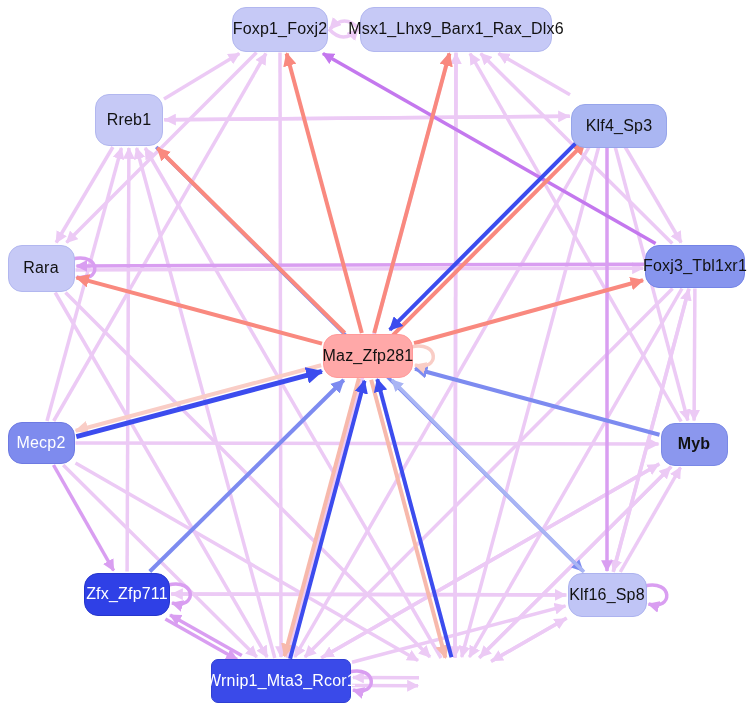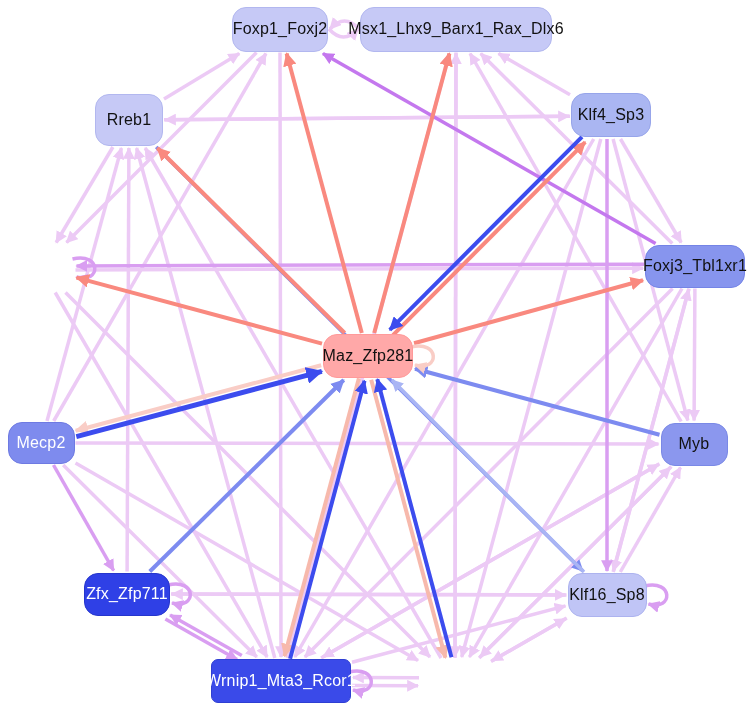--- a/index.html
+++ b/index.html
@@ -136,33 +136,36 @@
 
   <div class="node" style="left: 232px; top: 6.5px; width: 96px; height: 45px; background: rgb(198, 201, 246); border-color: rgb(178, 183, 239); color: rgb(17, 17, 17);">
       <span>Foxp1_Foxj2</span>
     </div>
   <div class="node" style="left: 360px; top: 6.5px; width: 192px; height: 45px; background: rgb(198, 201, 246); border-color: rgb(178, 183, 239); color: rgb(17, 17, 17);">
       <span>Msx1_Lhx9_Barx1_Rax_Dlx6</span>
     </div>
   <div class="node" style="left: 95px; top: 94px; width: 68px; height: 52px; background: rgb(198, 201, 246); border-color: rgb(178, 183, 239); color: rgb(17, 17, 17);">
       <span>Rreb1</span>
     </div>
-  <div class="node" style="left: 571px; top: 93px; width: 80px; height: 44px; background: rgb(170, 182, 242); border-color: rgb(151, 165, 234); color: rgb(17, 17, 17);">
+  <div class="node" style="left: 571px; top: 104px; width: 96px; height: 44px; background: rgb(170, 182, 242); border-color: rgb(151, 165, 234); color: rgb(17, 17, 17);">
       <span>Klf4_Sp3</span>
+    </div>
+  <div class="node" style="left: 7.5px; top: 244.5px; width: 67px; height: 47px; background: rgb(198, 201, 246); border-color: rgb(178, 183, 239); color: rgb(17, 17, 17);">
+      <span>Rara</span>
     </div>
   <div class="node" style="left: 645px; top: 244.5px; width: 100px; height: 43px; background: rgb(135, 149, 238); border-color: rgb(116, 132, 230); color: rgb(17, 17, 17);">
       <span>Foxj3_Tbl1xr1</span>
     </div>
   <div class="node" style="left: 323px; top: 334px; width: 90px; height: 44px; background: rgb(255, 168, 168); border-color: rgb(255, 154, 154); color: rgb(17, 17, 17);">
       <span>Maz_Zfp281</span>
     </div>
   <div class="node" style="left: 7.5px; top: 422px; width: 67px; height: 42px; background: rgb(126, 139, 238); border-color: rgb(110, 122, 226); color: rgb(255, 255, 255);">
       <span>Mecp2</span>
     </div>
-  <div class="node" style="left: 660.5px; top: 422.5px; width: 67px; height: 43px; background: rgb(139, 151, 238); border-color: rgb(122, 137, 230); color: rgb(17, 17, 17);">
+  <div class="node" style="left: 660.5px; top: 422.5px; width: 67px; height: 43px; background: rgb(139, 151, 238); border-color: rgb(122, 137, 230); color: rgb(17, 17, 17); font-weight: bold;">
       <span>Myb</span>
     </div>
   <div class="node" style="left: 84px; top: 572.5px; width: 86px; height: 43px; background: rgb(47, 64, 230); border-color: rgb(38, 54, 204); color: rgb(255, 255, 255);">
       <span>Zfx_Zfp711</span>
     </div>
   <div class="node" style="left: 567.5px; top: 573px; width: 79px; height: 44px; background: rgb(192, 197, 246); border-color: rgb(173, 179, 239); color: rgb(17, 17, 17);">
       <span>Klf16_Sp8</span>
     </div>
   <div class="node" style="left: 211px; top: 659px; width: 140px; height: 44px; background: rgb(58, 74, 233); border-color: rgb(47, 63, 210); color: rgb(255, 255, 255); border-radius: 7px;">
       <span>Wrnip1_Mta3_Rcor1</span>

